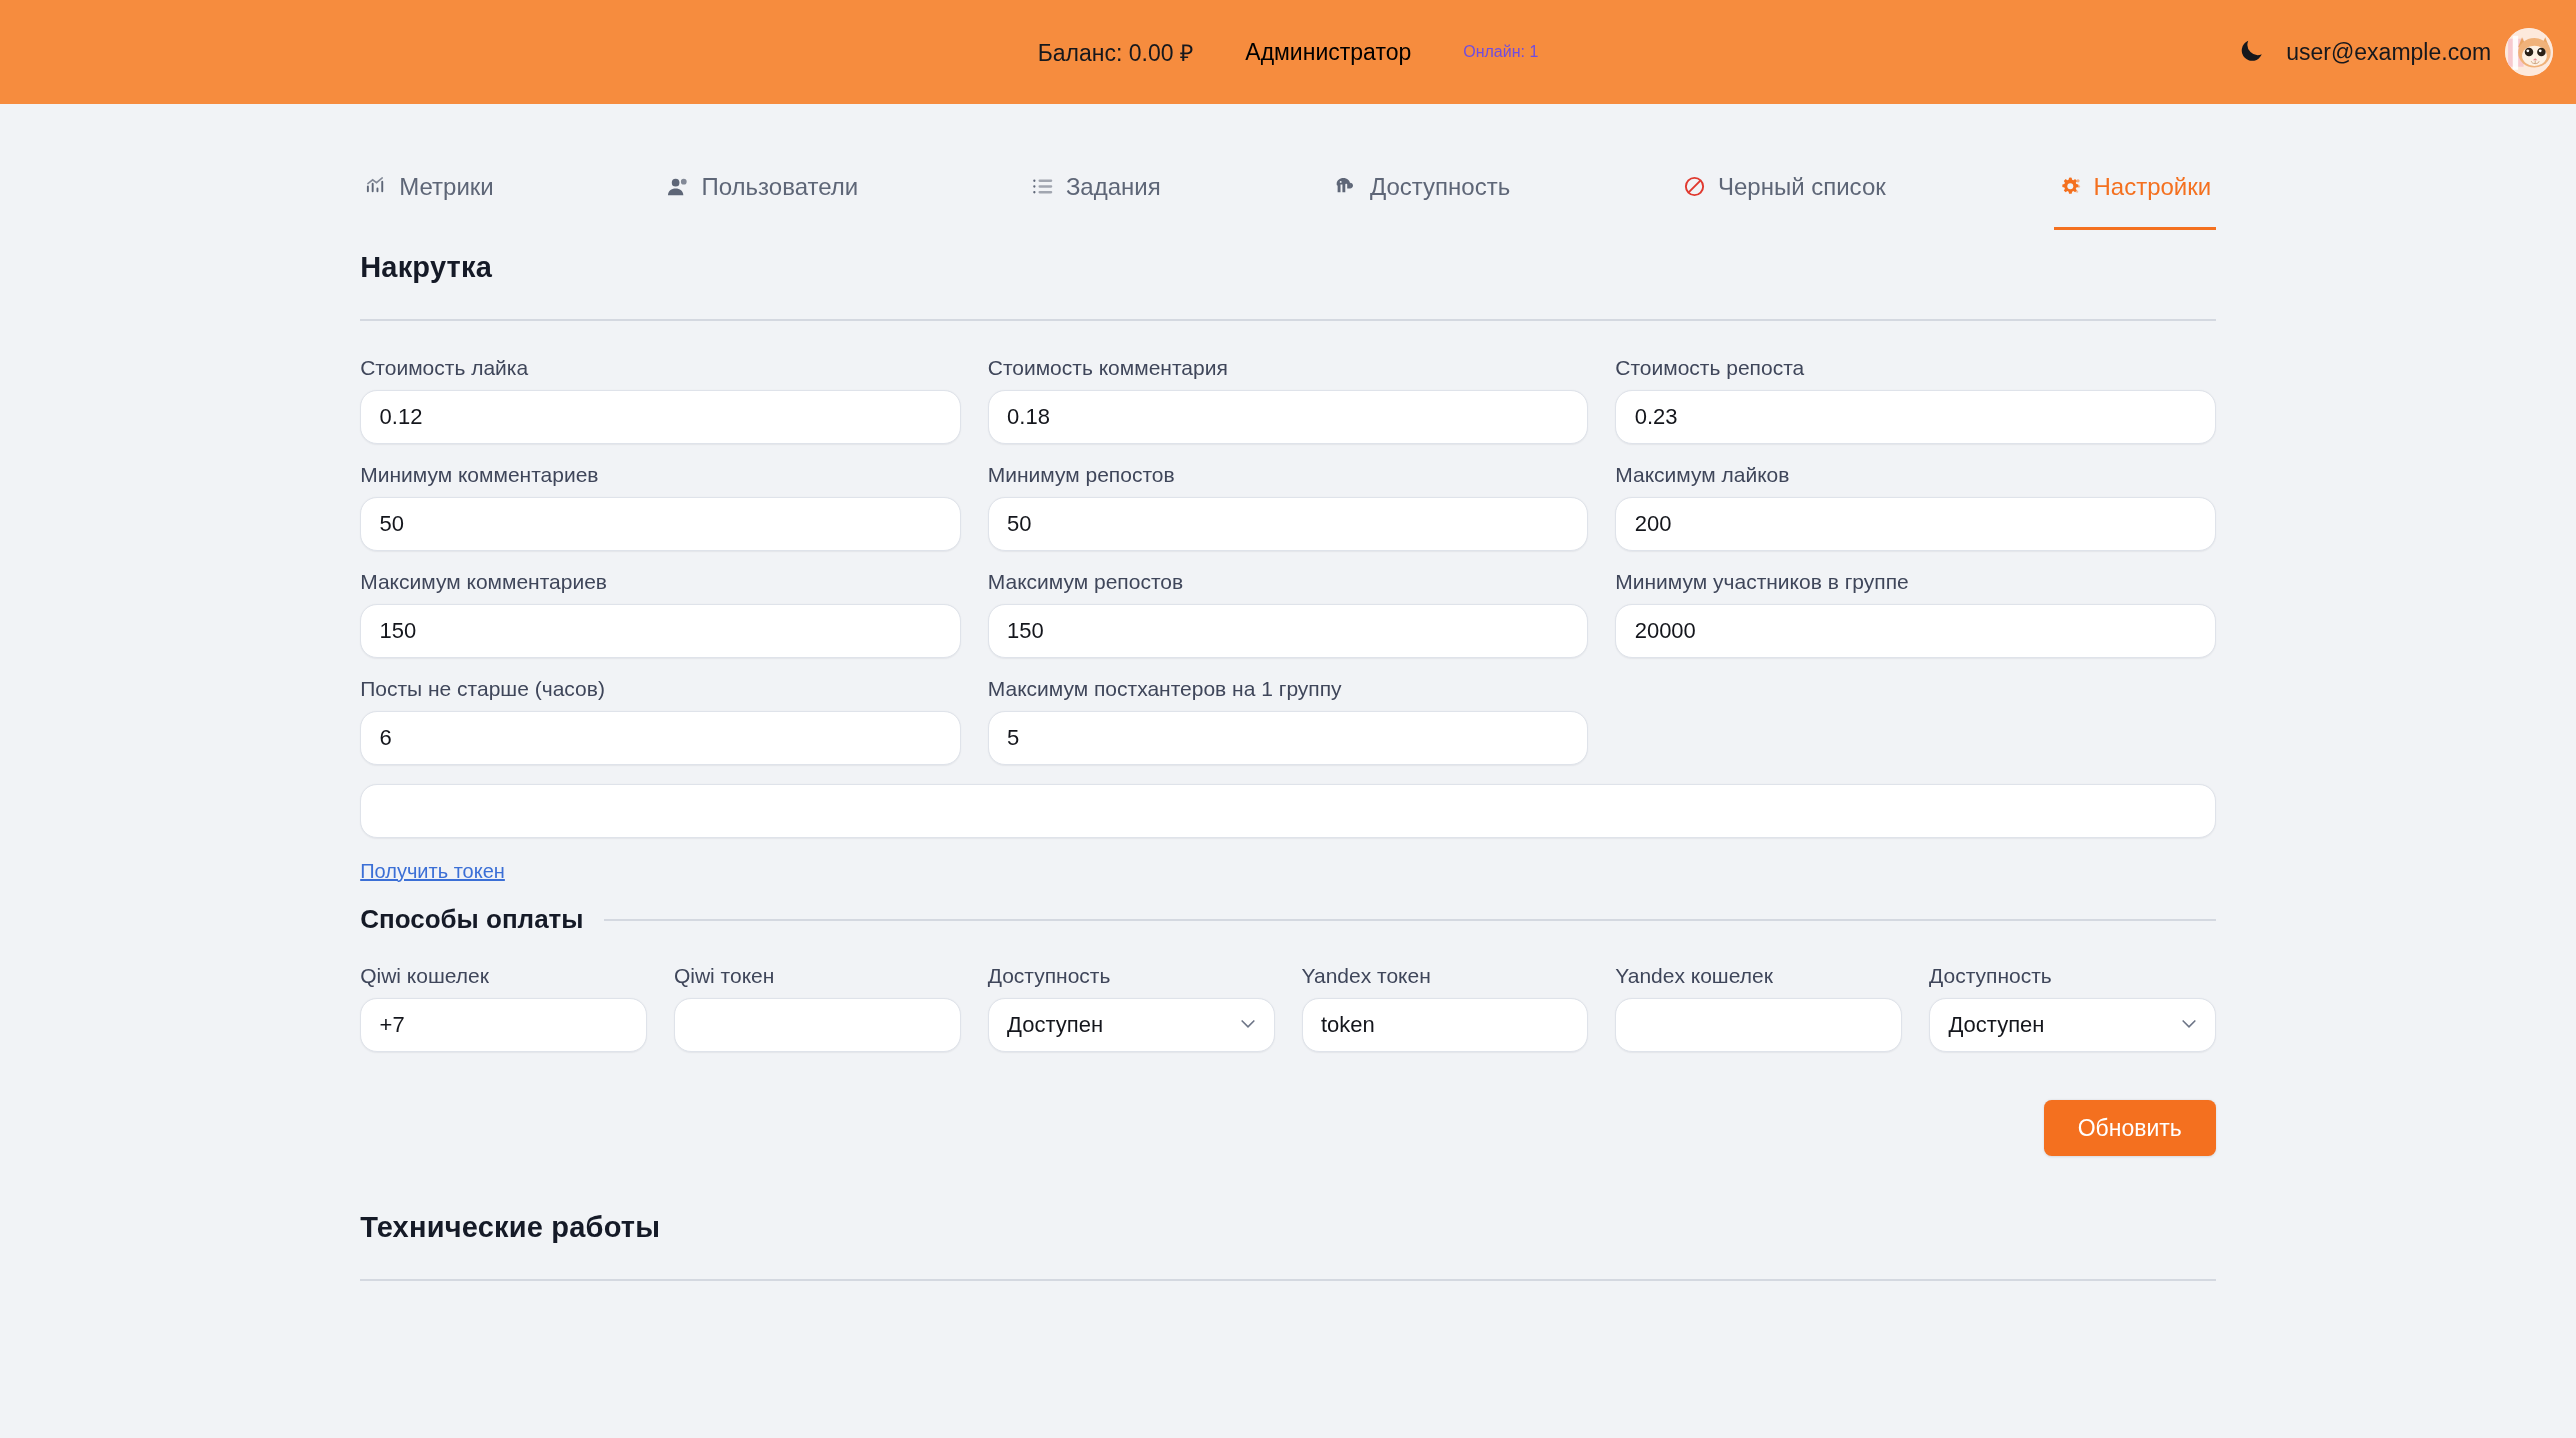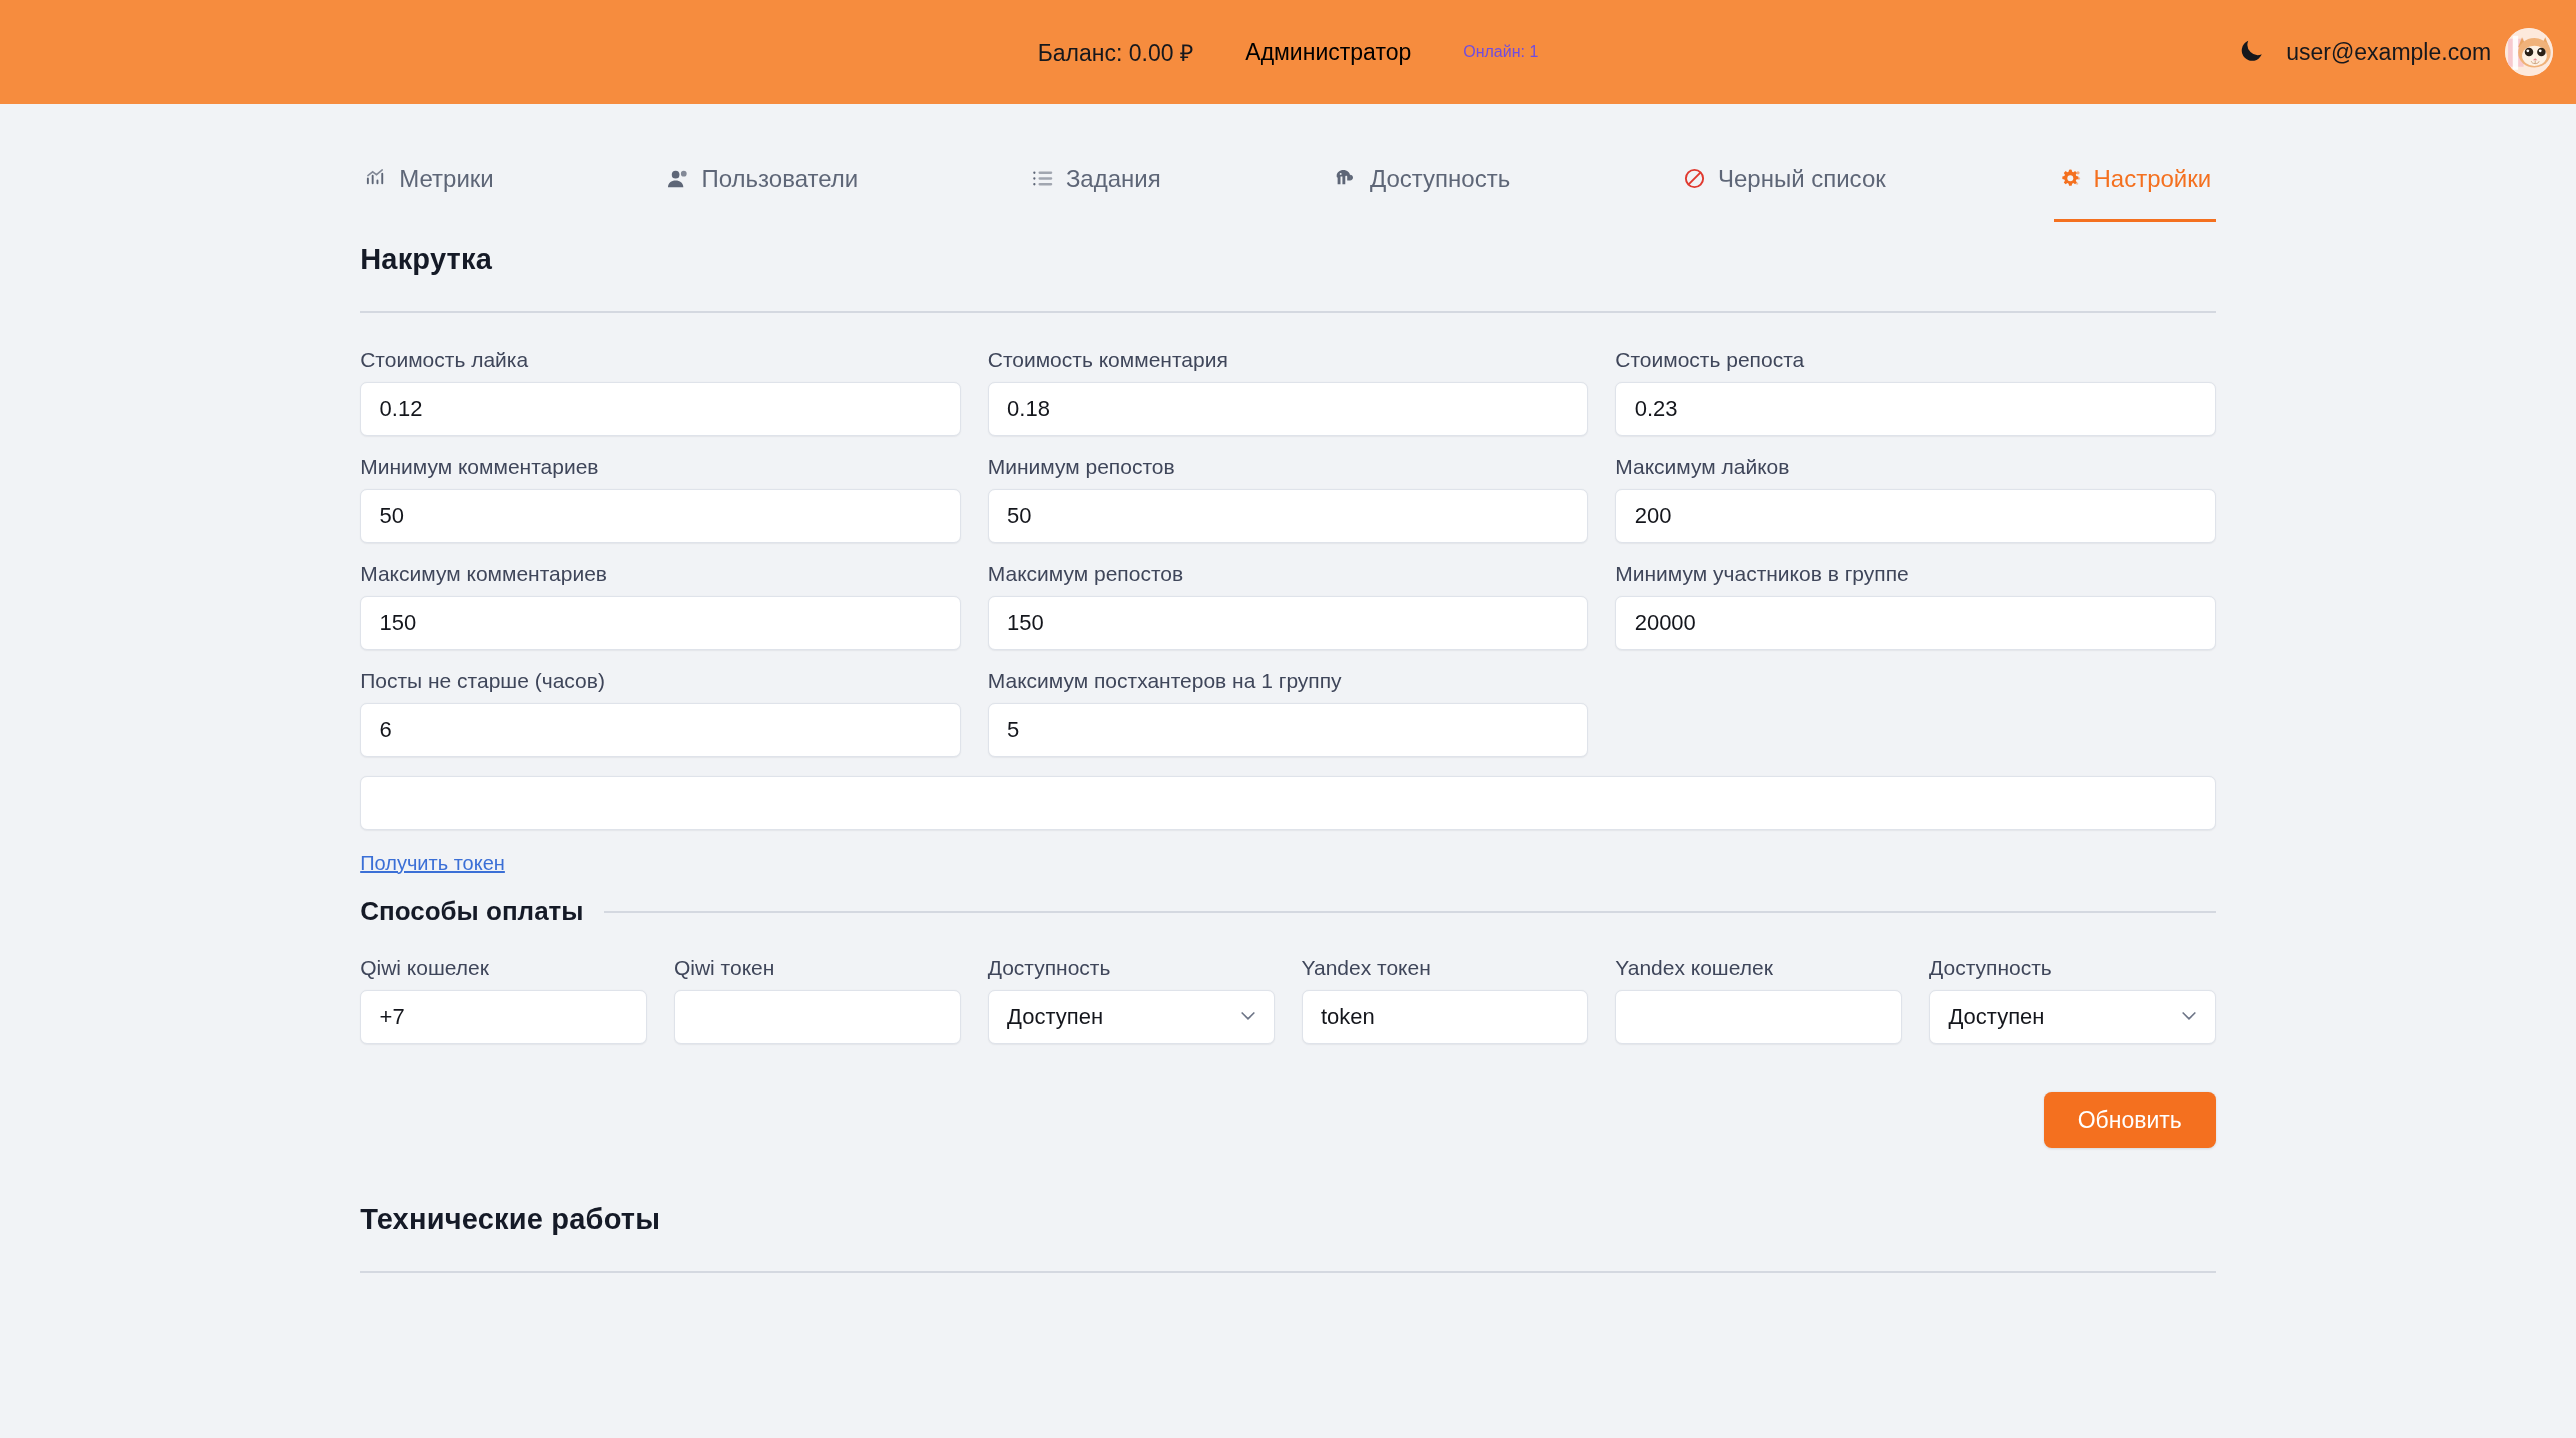--- a/index.html
+++ b/index.html
@@ -49,21 +49,21 @@
     overflow: hidden;
     background: #fbe6d8;
     margin-left: -3.1px;
     position: relative;
     flex: 0 0 auto;
   }
 
   
   .page {
     width: 1871px;
-    margin: 0 auto;
+    margin: 8px auto;
     padding-top: 50px;
   }
 
   
   .tabs {
     display: flex;
     align-items: stretch;
     justify-content: space-between;
     border-bottom: 0;
     padding: 0 7.7px;
@@ -111,21 +111,21 @@
     font-size: 21px;
     color: #3f465a;
     margin-bottom: 10px;
     white-space: nowrap;
   }
   .field-input {
     width: 100%;
     height: 54px;
     background: #ffffff;
     border: 0.8px solid #dfe3ea;
-    border-radius: 7px;
+    border-radius: 17px;
     padding: 0 18.4px;
     font-size: 22px;
     color: #14161c;
     font-family: "Liberation Sans", sans-serif;
     box-shadow: 0 0.8px 1.5px rgba(20,25,40,.06);
     outline: none;
   }
   .field-input::placeholder { color: #b6bbc6; }
 
   .field-wide { grid-column: 1 / -1; }

